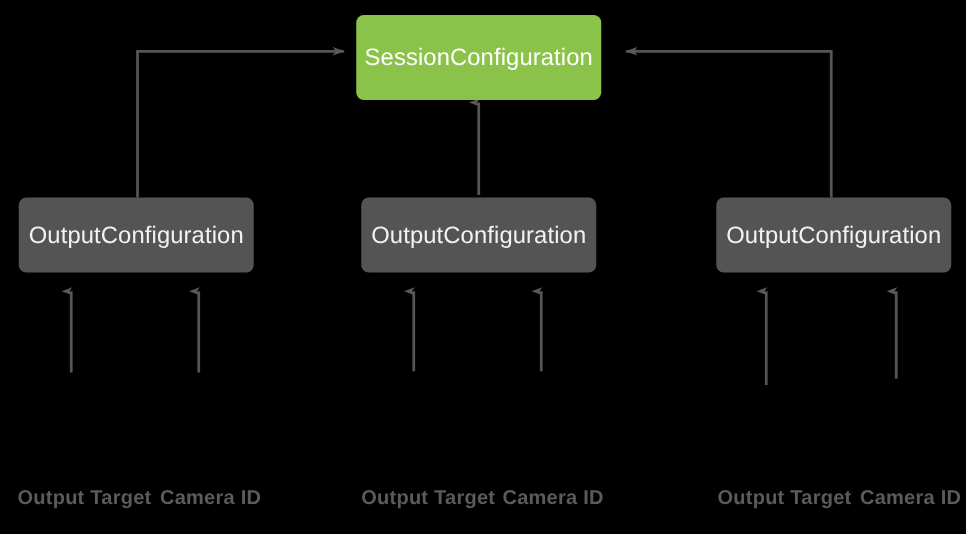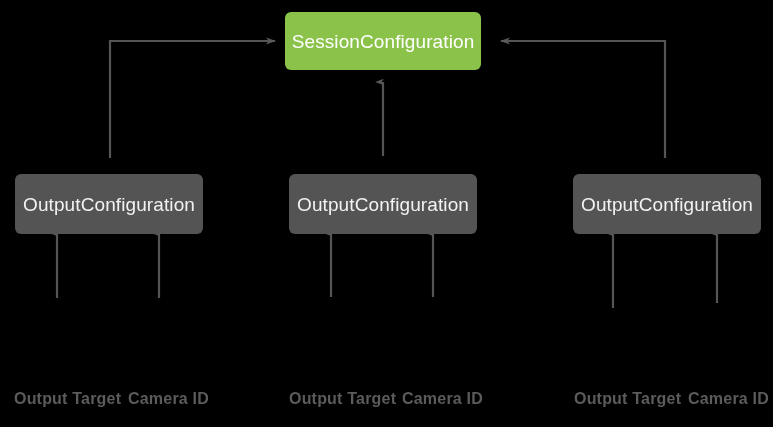--- a/index.html
+++ b/index.html
@@ -41,21 +41,20 @@
     white-space: nowrap;
   }
   .node-session {
     background: #8BC34A;
   }
   .node-session .node-label {
     color: #ffffff;
   }
   .node-output {
     background: #545454;
-    margin-top: 16px;
   }
   .node-output .node-label {
     color: #f2f2f2;
   }
   .leaf-label {
     position: absolute;
     font-size: 16px;
     font-weight: bold;
     color: #5b5b5b;
     white-space: nowrap;
@@ -90,21 +89,21 @@
     <path d="M57,298 L57,233" fill="none" stroke="#555555" stroke-width="2.2" marker-end="url(#ah-up)"></path>
     <path d="M159,298 L159,233" fill="none" stroke="#555555" stroke-width="2.2" marker-end="url(#ah-up)"></path>
 
     <path d="M331,297 L331,233" fill="none" stroke="#555555" stroke-width="2.2" marker-end="url(#ah-up)"></path>
     <path d="M433,297 L433,233" fill="none" stroke="#555555" stroke-width="2.2" marker-end="url(#ah-up)"></path>
 
     <path d="M613,308 L613,233" fill="none" stroke="#555555" stroke-width="2.2" marker-end="url(#ah-up)"></path>
     <path d="M717,303 L717,233" fill="none" stroke="#555555" stroke-width="2.2" marker-end="url(#ah-up)"></path>
   </svg>
 
-  <div class="node node-session" style="left:285px; top:12px; width:196px; height:58px;">
+  <div class="node node-session" style="left:285px; top:12px; width:196px; height:68px;">
     <span class="node-label">SessionConfiguration</span>
   </div>
 
   <div class="node node-output" style="left:15px; top:158px; width:188px; height:60px;">
     <span class="node-label">OutputConfiguration</span>
   </div>
 
   <div class="node node-output" style="left:289px; top:158px; width:188px; height:60px;">
     <span class="node-label">OutputConfiguration</span>
   </div>

